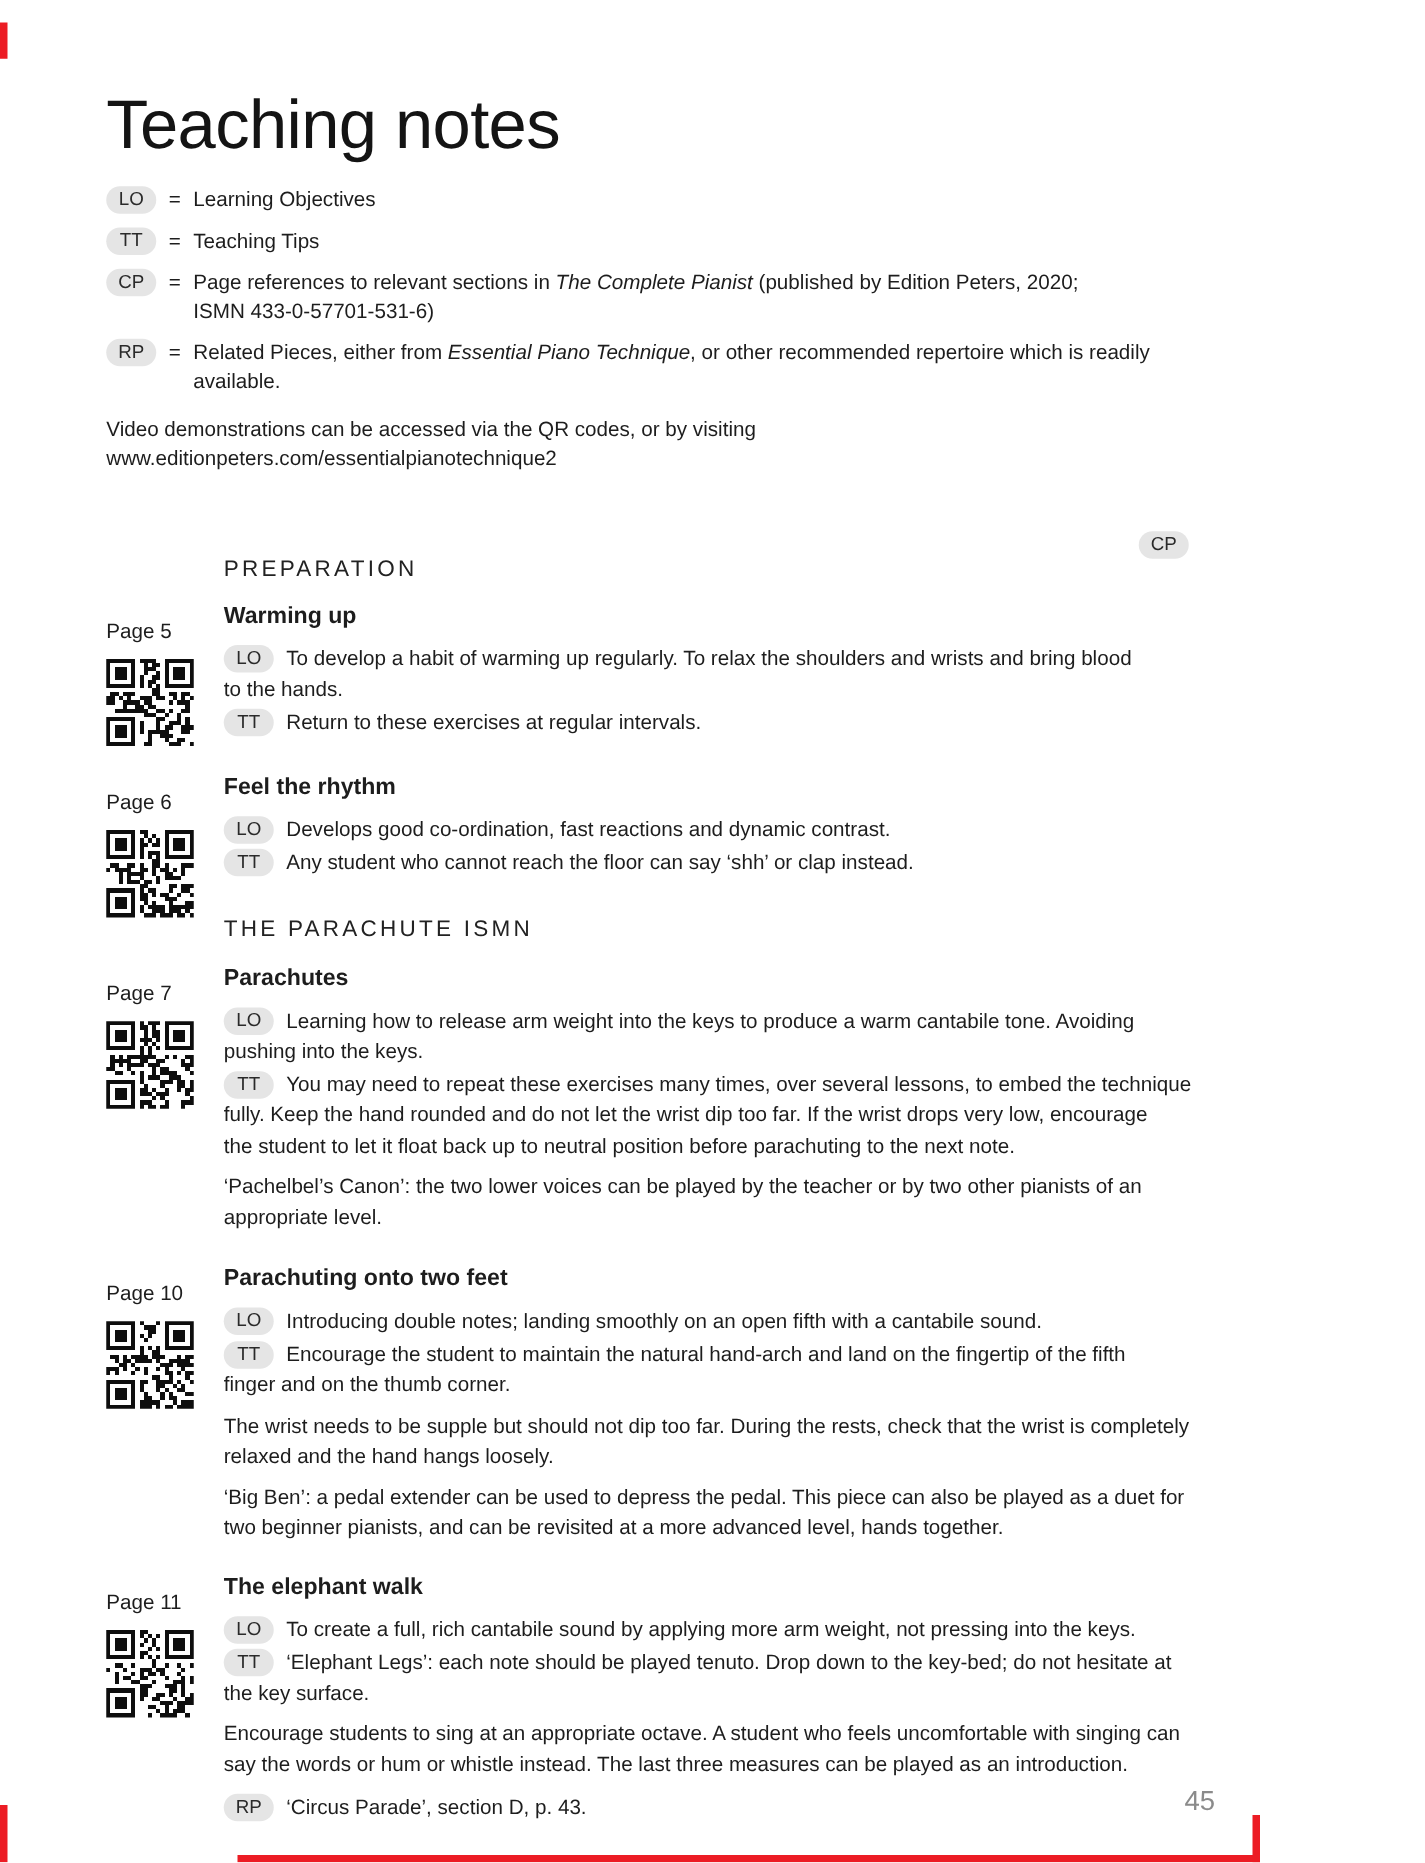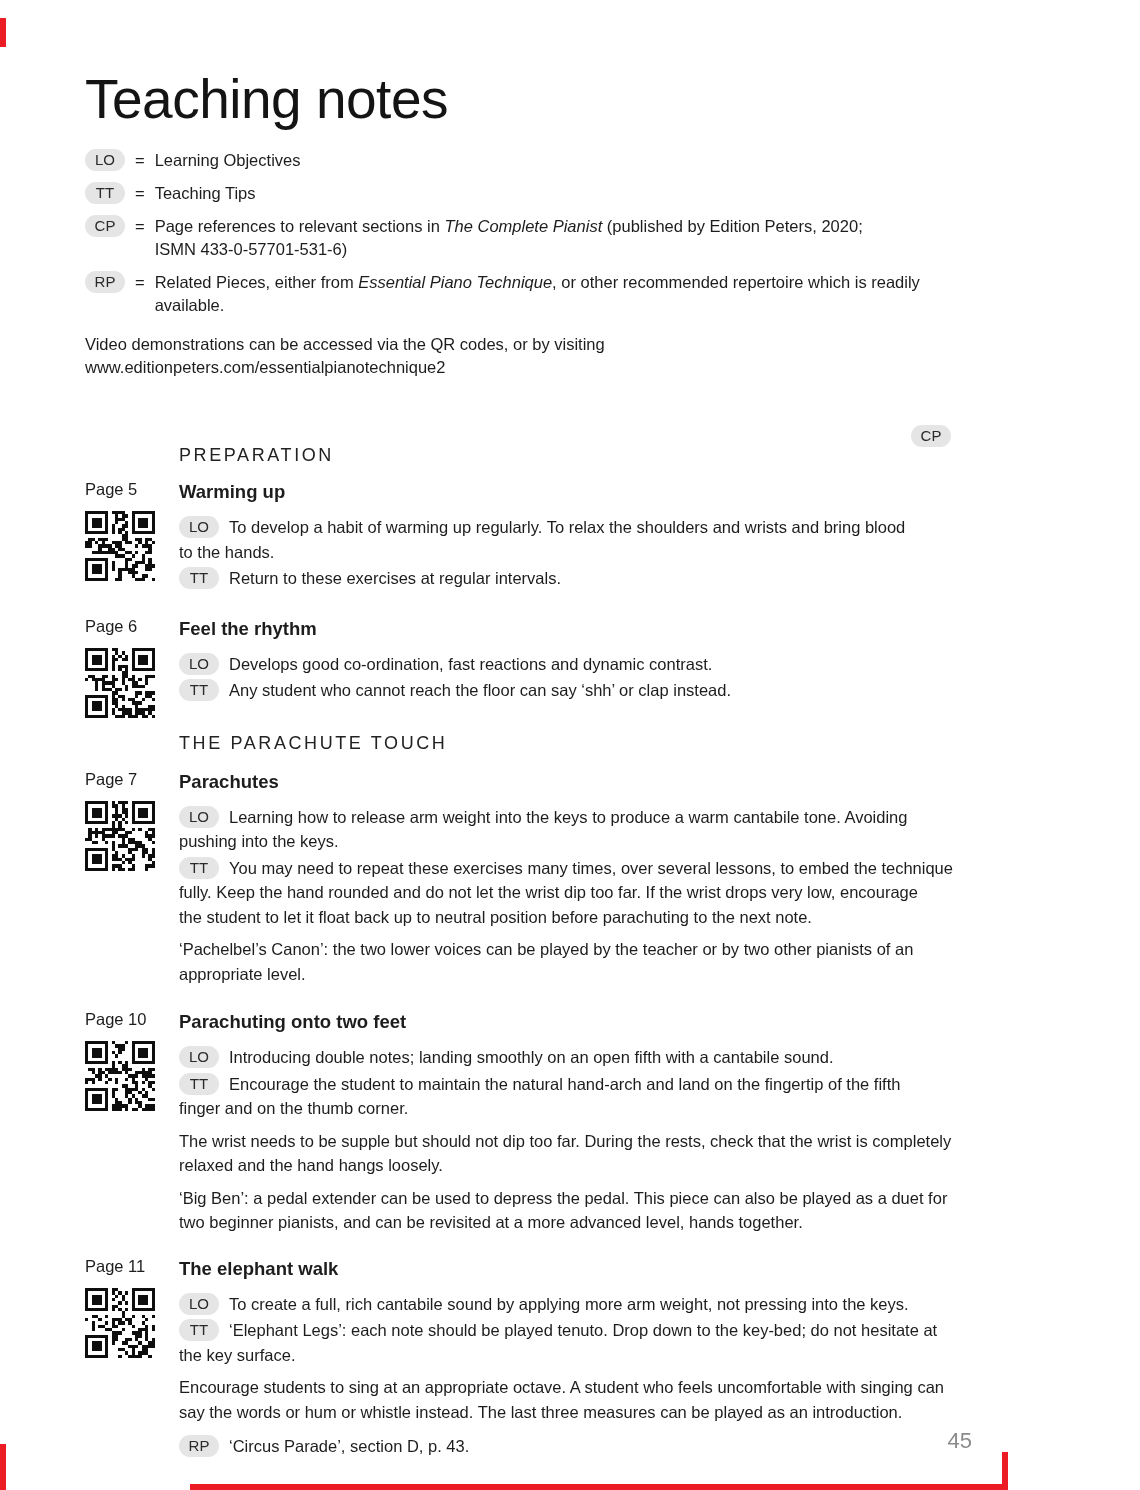--- a/index.html
+++ b/index.html
@@ -49,21 +49,21 @@
   }
   .group-head.first{margin-top:-2px;}
   .group-head.later{margin-top:30px;}
 
   .entry{position:relative;padding-left:94px;}
   .entry.m1{margin-top:14px;}
   .entry.m2{margin-top:26px;}
   .entry.m3{margin-top:16px;}
   .entry.m4{margin-top:24px;}
   .entry.m5{margin-top:22px;}
-  .rail{position:absolute;left:0;top:0;width:94px;}
+  .rail{position:absolute;left:0;top:16px;width:94px;}
   .page-label{font-size:16.5px;color:#1d1d1d;margin:0 0 12px 0;}
   .qr{width:70px;height:70px;display:block;background:#fff;}
   .qr rect{fill:#0e0e0e;}
 
   .entry-title{font-weight:bold;font-size:18.5px;line-height:24px;margin:0 0 11px 0;}
 
   .note,.para{
     position:relative;width:848px;
     font-size:16.5px;line-height:24.5px;
     margin:0 0 2px 0;
@@ -598,21 +598,21 @@
       </div>
       <div class="entry-title">Feel the rhythm</div>
       <p class="note">
         <span class="badge">LO</span><span class="txt">Develops good co-ordination, fast reactions and dynamic contrast.</span>
       </p>
       <p class="note">
         <span class="badge">TT</span><span class="txt">Any student who cannot reach the floor can say ‘shh’ or clap instead.</span>
       </p>
     </div>
 
-    <div class="group-head later">THE PARACHUTE TOUCH</div>
+    <div class="group-head later">THE PARACHUTE ISMN</div>
 
     <div class="entry m3">
       <div class="rail">
         <div class="page-label">Page 7</div>
         <svg class="qr" shape-rendering="crispEdges" viewBox="0 0 21 21">
             <rect x="0" y="0" width="1" height="1"></rect>
             <rect x="1" y="0" width="1" height="1"></rect>
             <rect x="2" y="0" width="1" height="1"></rect>
             <rect x="3" y="0" width="1" height="1"></rect>
             <rect x="4" y="0" width="1" height="1"></rect>

